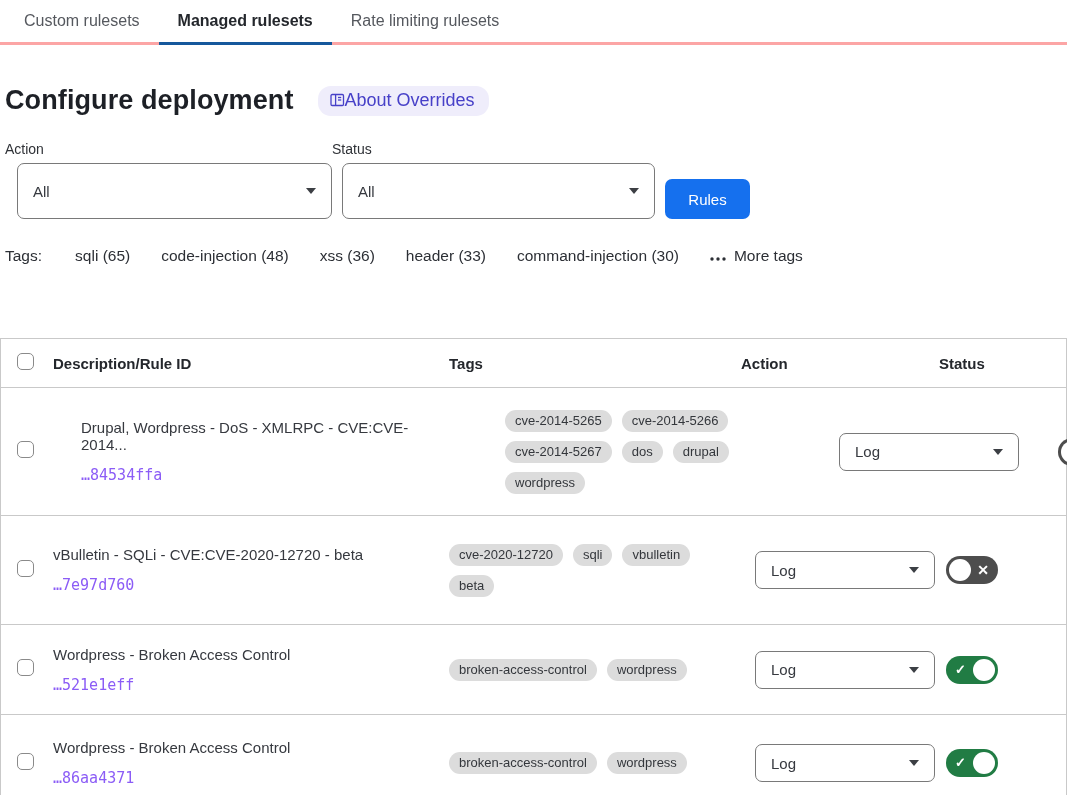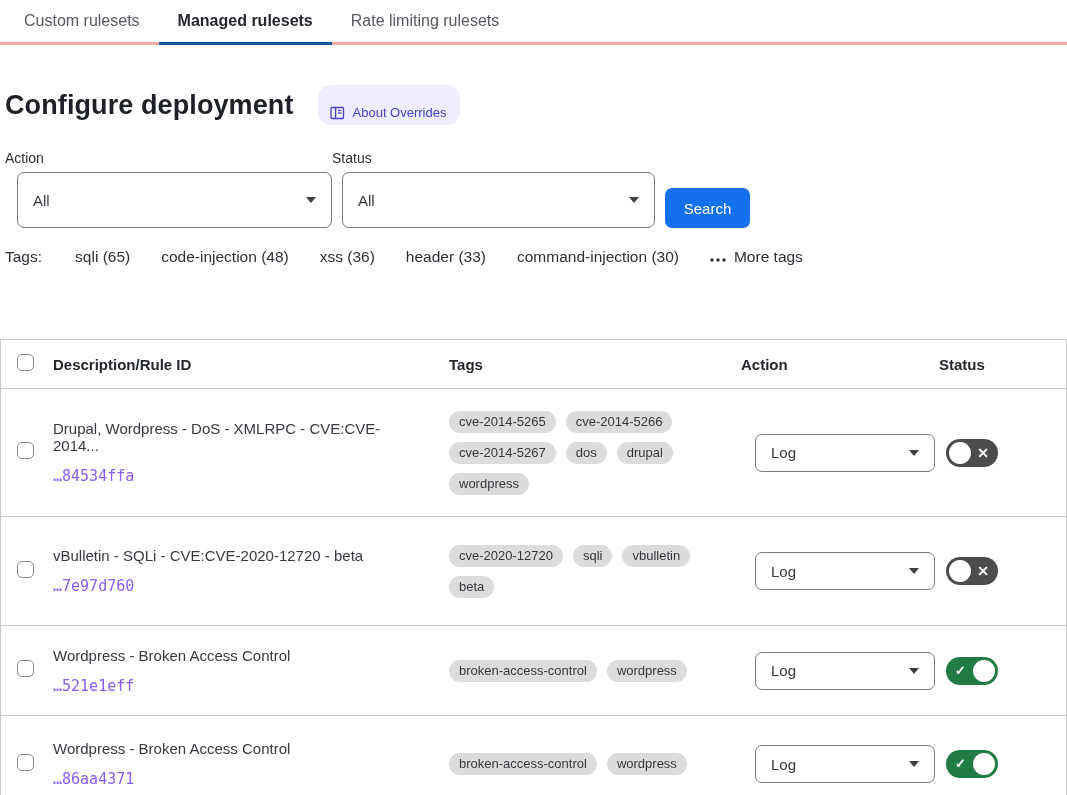--- a/index.html
+++ b/index.html
@@ -9,22 +9,22 @@
   
   .tabbar { height:45px; border-bottom:3px solid #fca5a5; display:flex; padding-left:5px; }
   .tab { font-size:16px; color:#55585e; padding:0 19px; display:flex; align-items:center;
     border-bottom:3px solid transparent; cursor:pointer; height:45px; }
   .tab.active { color:#24272c; font-weight:700; border-bottom-color:#15589c; }
 
   
   .content { padding:0 4px 0 5px; }
   .heading-row { margin-top:40px; display:flex; align-items:center; gap:24px; }
   h1 { font-size:27px; font-weight:700; color:#1d2026; letter-spacing:.1px; }
-  .badge { display:inline-flex; align-items:center; gap:8px; background:#efedfb; color:#4740c8;
-    border-radius:13px; padding:20px 14px 5px 12px; font-size:13px; cursor:pointer; }
+  .badge { display:inline-flex; align-items:center; background:#efedfb; color:#4740c8;
+    border-radius:13px; padding:4px 14px 5px 12px; font-size:18px; cursor:pointer; }
   .badge svg { display:block; }
 
   
   .filters { margin-top:25px; display:flex; align-items:flex-end; }
   .fgroup { display:flex; flex-direction:column; }
   .flabel { font-size:14px; color:#2f3237; margin-bottom:6px; }
   .search-box { width:313px; height:40px; border:1px solid #797979; border-radius:7px;
     display:flex; align-items:center; padding:0 12px; background:#fff; }
   .search-box input { border:none; outline:none; flex:1; font-size:15px; margin-left:9px;
     font-family:"Liberation Sans", sans-serif; }
@@ -33,31 +33,31 @@
     font-size:15px; color:#36393f; cursor:pointer; }
   .sel-action { width:315px; margin-left:12px; }
   .sel-status { width:313px; margin-left:10px; }
   .caret { width:0; height:0; border-left:5px solid transparent; border-right:5px solid transparent;
     border-top:6px solid #3c3f44; }
   .btn-search { margin-left:10px; width:85px; height:40px; background:#1570ee; color:#fff;
     border:none; border-radius:7px; font-size:15px; cursor:pointer;
     font-family:"Liberation Sans", sans-serif; }
 
   
-  .tagsbar { margin-top:20px; display:flex; align-items:flex-end; font-size:15.5px; color:#2c2f35; }
+  .tagsbar { margin-top:28px; display:flex; align-items:flex-end; font-size:15.5px; color:#2c2f35; }
   .tagsbar .tlabel { margin-right:33px; }
   .taglink { margin-right:31px; cursor:pointer; color:#2c2f35; }
   .more-tags { display:flex; align-items:center; gap:8px; cursor:pointer; color:#2c2f35; }
 
   
   .rtable { margin:73px 0 0 -5px; width:1067px; border:1px solid #c9c9c9; border-bottom:none; }
   .grid { display:grid; grid-template-columns:52px 396px 290px 200px 1fr; align-items:center; }
   .thead { height:49px; border-bottom:1px solid #c9c9c9; font-weight:700; font-size:15px; color:#24272c; }
   .row { border-bottom:1px solid #c9c9c9; }
-  .r0 { height:128px; } .r1 { height:109px; } .r2 { height:90px; } .r3 { height:97px; }
+  .r0 { height:128px;gap:28px; } .r1 { height:109px; } .r2 { height:90px; } .r3 { height:97px; }
   .cb { width:17px; height:17px; border:1.5px solid #8a8a8a; border-radius:5px; margin-left:16px;
     appearance:none; -webkit-appearance:none; background:#fff; cursor:pointer; }
   .desc-title { font-size:15px; color:#36393f; padding-right:24px; }
   .rule-id { font-family:"DejaVu Sans Mono", monospace; font-size:15px; color:#8b5cf6; margin-top:13px; }
   .chipwrap { display:flex; flex-wrap:wrap; gap:9px 10px; width:274px; align-content:center; }
   .chip { background:#dcdcdc; color:#34373c; font-size:13px; border-radius:11px;
     padding:3px 10px 4px; white-space:nowrap; }
   .sel-log { width:180px; height:38px; margin-left:16px; }
   .toggle { width:52px; height:28px; border-radius:14px; position:relative; cursor:pointer; margin-left:7px; }
   .toggle .knob { width:22px; height:22px; border-radius:50%; background:#fff; position:absolute; top:3px; }
@@ -106,21 +106,21 @@
     </div>
 
     <div class="fgroup">
       <span class="flabel">Status</span>
       <div class="sel sel-status">
         <span>All</span>
         <span class="caret"></span>
       </div>
     </div>
 
-    <button class="btn-search">Search</button>
+    <button class="btn-search">Rules</button>
   </div>
 
   <div class="tagsbar">
     <span class="tlabel">Tags:</span>
     <span class="taglink">sqli (65)</span>
     <span class="taglink">code-injection (48)</span>
     <span class="taglink">xss (36)</span>
     <span class="taglink">header (33)</span>
     <span class="taglink">command-injection (30)</span>
     <span class="more-tags">

